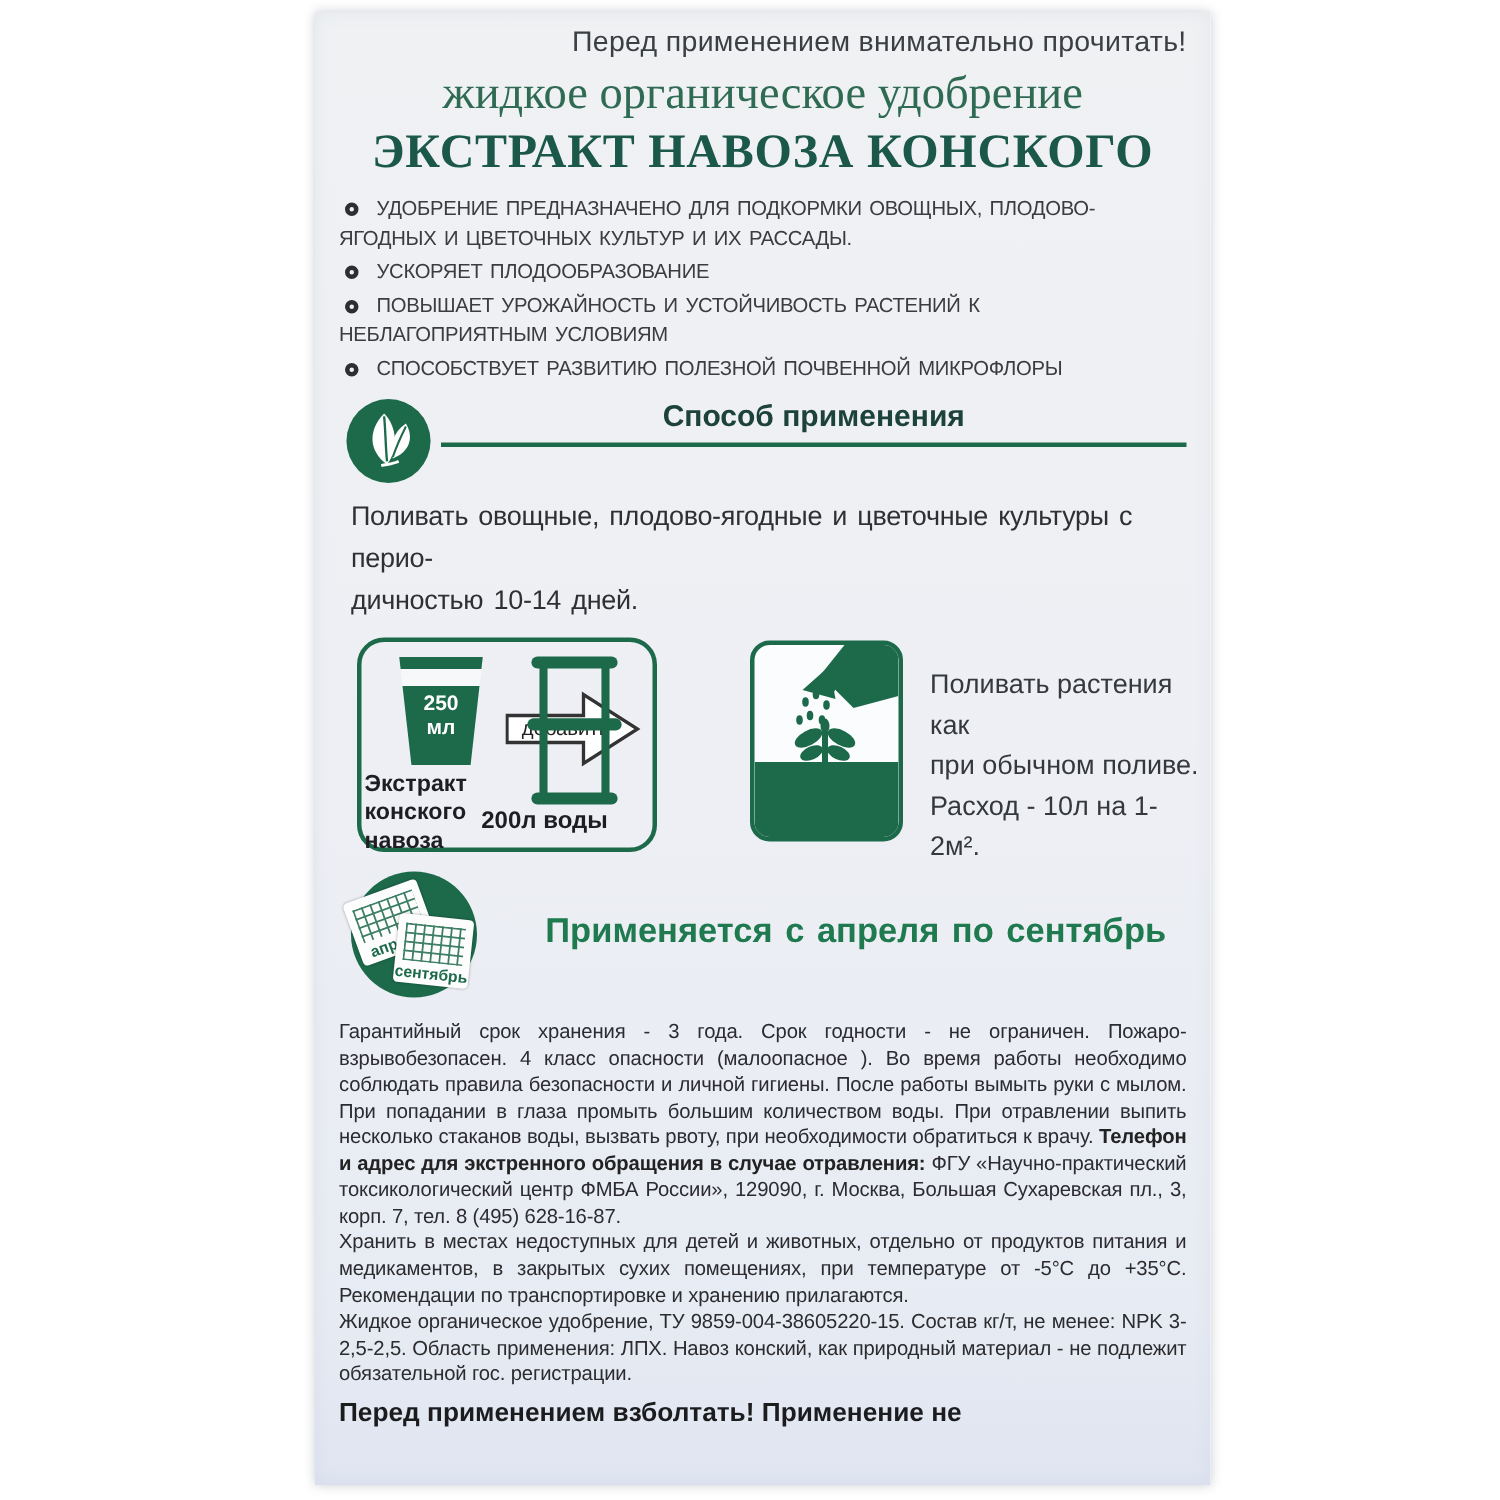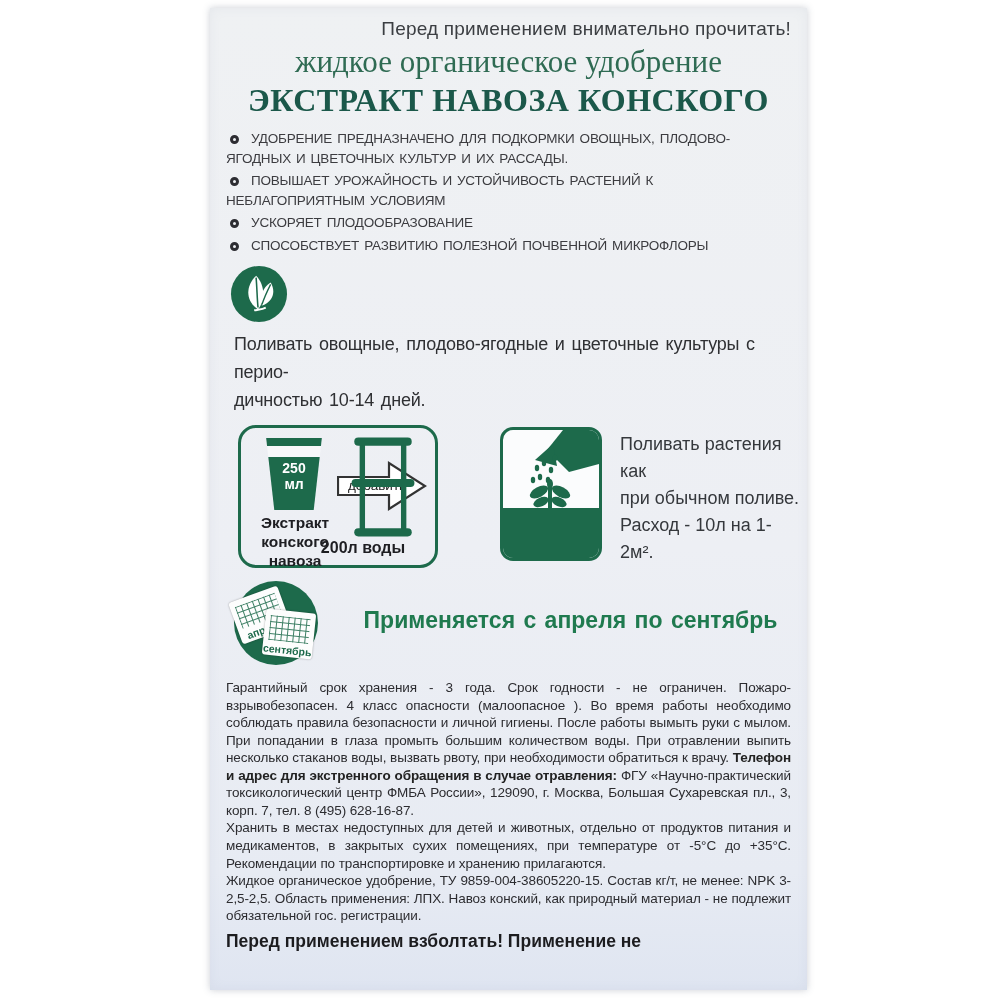--- a/index.html
+++ b/index.html
@@ -46,34 +46,34 @@
   .diagram { position:relative; height:150px; margin-top:8px; }
   .dilution-box {
     position:absolute; left:12px; top:2px; width:200px; height:143px;
     border:3px solid #1d6a4b; border-radius:18px;
   }
   .cup { position:absolute; left:24px; top:10px; width:58px; height:72px;
          background:linear-gradient(180deg,#1d6a4b 0 8px,#f7f8fa 8px 19px,#1d6a4b 19px 100%);
          clip-path:polygon(2% 0,98% 0,84% 100%,16% 100%); }
   .cup-text { position:absolute; left:24px; top:32px; width:58px; text-align:center;
               color:#fff; font-weight:bold; font-size:14px; line-height:1.15; }
-  .cup-caption { position:absolute; left:2px; top:86px; width:104px; text-align:center;
+  .cup-caption { position:absolute; left:2px; top:86px; width:104px; 
                  font-weight:bold; font-size:15.5px; line-height:1.22; color:#1e1e22; }
   .arrow-wrap { position:absolute; left:96px; top:32px; width:90px; height:52px; }
   .arrow-label { position:absolute; left:8px; top:18px; width:64px; text-align:center;
                  font-size:13.5px; color:#222; }
   .barrel-wrap { position:absolute; right:16px; top:6px; width:72px; height:106px; }
   .barrel-caption { position:absolute; right:2px; bottom:8px; width:140px; text-align:center;
                     font-weight:bold; font-size:16px; color:#1e1e22; }
 
   .water-box {
     position:absolute; left:274px; top:4px; width:102px; height:134px;
     border:3px solid #1d6a4b; border-radius:13px; background:#fbfcfd; overflow:hidden;
   }
-  .water-note { position:absolute; left:394px; top:8px; width:180px;
+  .water-note { position:absolute; left:394px; top:20px; width:180px;
                 font-size:18px; line-height:1.5; color:#35383c; }
   .water-note .line { display:block; }
 
   .season-row { position:relative; height:88px; margin-top:8px; }
   .calendar-badge { position:absolute; left:8px; top:0; width:84px; height:84px; }
   .cal-circle { position:absolute; inset:0; background:#1d6a4b; border-radius:50%; }
   .cal-page { position:absolute; background:#fdfdfd; border-radius:3px;
               box-shadow:0 0 2px rgba(0,0,0,.35); }
   .cal-page .grid { position:absolute; left:5px; right:5px; top:6px; bottom:15px;
     background-image:linear-gradient(#1d6a4b 1px,transparent 1px),
@@ -101,34 +101,37 @@
 
 <div class="page">
   <div class="label">
 
     <div class="notice">Перед применением внимательно прочитать!</div>
     <div class="subtitle">жидкое органическое удобрение</div>
     <div class="title">ЭКСТРАКТ НАВОЗА КОНСКОГО</div>
 
     <div class="bullets">
       <p class="bullet"><span class="ring"></span><span>УДОБРЕНИЕ ПРЕДНАЗНАЧЕНО ДЛЯ ПОДКОРМКИ ОВОЩНЫХ, ПЛОДОВО-ЯГОДНЫХ И ЦВЕТОЧНЫХ КУЛЬТУР И ИХ РАССАДЫ.</span></p>
+      <p class="bullet"><span class="ring"></span><span>УСКОРЯЕТ ПЛОДООБРАЗОВАНИЕ</span></p>
       <p class="bullet"><span class="ring"></span><span>ПОВЫШАЕТ УРОЖАЙНОСТЬ  И УСТОЙЧИВОСТЬ РАСТЕНИЙ К  НЕБЛАГОПРИЯТНЫМ УСЛОВИЯМ</span></p>
-      <p class="bullet"><span class="ring"></span><span>УСКОРЯЕТ ПЛОДООБРАЗОВАНИЕ</span></p>
       <p class="bullet"><span class="ring"></span><span>СПОСОБСТВУЕТ РАЗВИТИЮ ПОЛЕЗНОЙ ПОЧВЕННОЙ МИКРОФЛОРЫ</span></p>
     </div>
 
     <div class="usage-head">
       <svg class="leaf-badge" viewBox="0 0 60 60">
         <circle cx="30" cy="30" r="29" fill="#1d6a4b"></circle>
         <path d="M29 46 C17 38 15 23 27 11 C36 20 37 36 29 46 Z" fill="#ffffff"></path>
         <path d="M27 13 C28 24 28 35 29 44" stroke="#1d6a4b" stroke-width="1.6" fill="none"></path>
         <path d="M33 42 C44 38 48 28 42 18 C33 24 31 33 33 42 Z" fill="#ffffff"></path>
         <path d="M42 20 C38 28 35 35 33 41" stroke="#1d6a4b" stroke-width="1.4" fill="none"></path>
         <path d="M25 47 C29 46 33 46 37 44" stroke="#ffffff" stroke-width="2" fill="none"></path>
       </svg>
+      <div class="usage-title-wrap">
+        <div class="usage-title">Способ применения</div>
+      </div>
     </div>
 
     <div class="usage-par">
       <span class="line">Поливать  овощные, плодово-ягодные  и  цветочные культуры  с  перио-</span>
       <span class="line">дичностью 10-14 дней.</span>
     </div>
 
     <div class="diagram">
       <div class="dilution-box">
         <div class="cup"></div>

